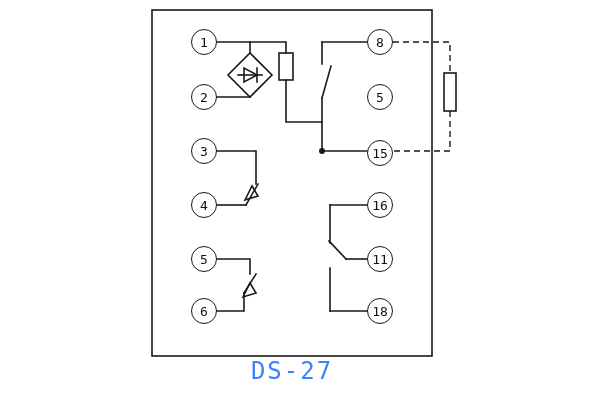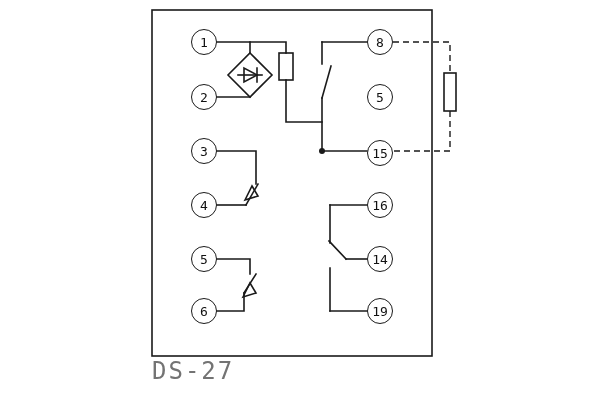--- a/index.html
+++ b/index.html
@@ -12,21 +12,21 @@
   .dash{ stroke:#1a1a1a; stroke-width:1.4; fill:none; stroke-dasharray:6 4; }
   .dot { fill:#1a1a1a; stroke:none; }
   .term {
     position:absolute; width:26px; height:26px; box-sizing:border-box;
     border:1.6px solid #1a1a1a; border-radius:50%; background:#ffffff;
     display:flex; align-items:center; justify-content:center;
     font-size:13px; color:#111111; line-height:1;
   }
   .title {
     position:absolute; left:152px; top:357px; width:280px;
-    text-align:left; font-size:24px; color:#737373; letter-spacing:2px;
+    text-align:center; font-size:24px; color:#3b82f6; letter-spacing:2px;
   }
 </style>
 </head>
 <body>
 
 <div class="canvas">
 
   <svg class="circuit" width="600" height="400" viewBox="0 0 600 400">
 
     <rect class="ln" x="152" y="10" width="280" height="346"></rect>
@@ -89,17 +89,17 @@
   <div class="term" style="left:191px;top:84px">2</div>
   <div class="term" style="left:191px;top:138px">3</div>
   <div class="term" style="left:191px;top:192px">4</div>
   <div class="term" style="left:191px;top:246px">5</div>
   <div class="term" style="left:191px;top:298px">6</div>
 
   <div class="term" style="left:367px;top:29px">8</div>
   <div class="term" style="left:367px;top:84px">5</div>
   <div class="term" style="left:367px;top:140px">15</div>
   <div class="term" style="left:367px;top:192px">16</div>
-  <div class="term" style="left:367px;top:246px">14</div>
-  <div class="term" style="left:367px;top:298px">19</div>
+  <div class="term" style="left:367px;top:246px">11</div>
+  <div class="term" style="left:367px;top:298px">18</div>
 
   <div class="title">DS-27</div>
 </div>
 
 </body></html>

